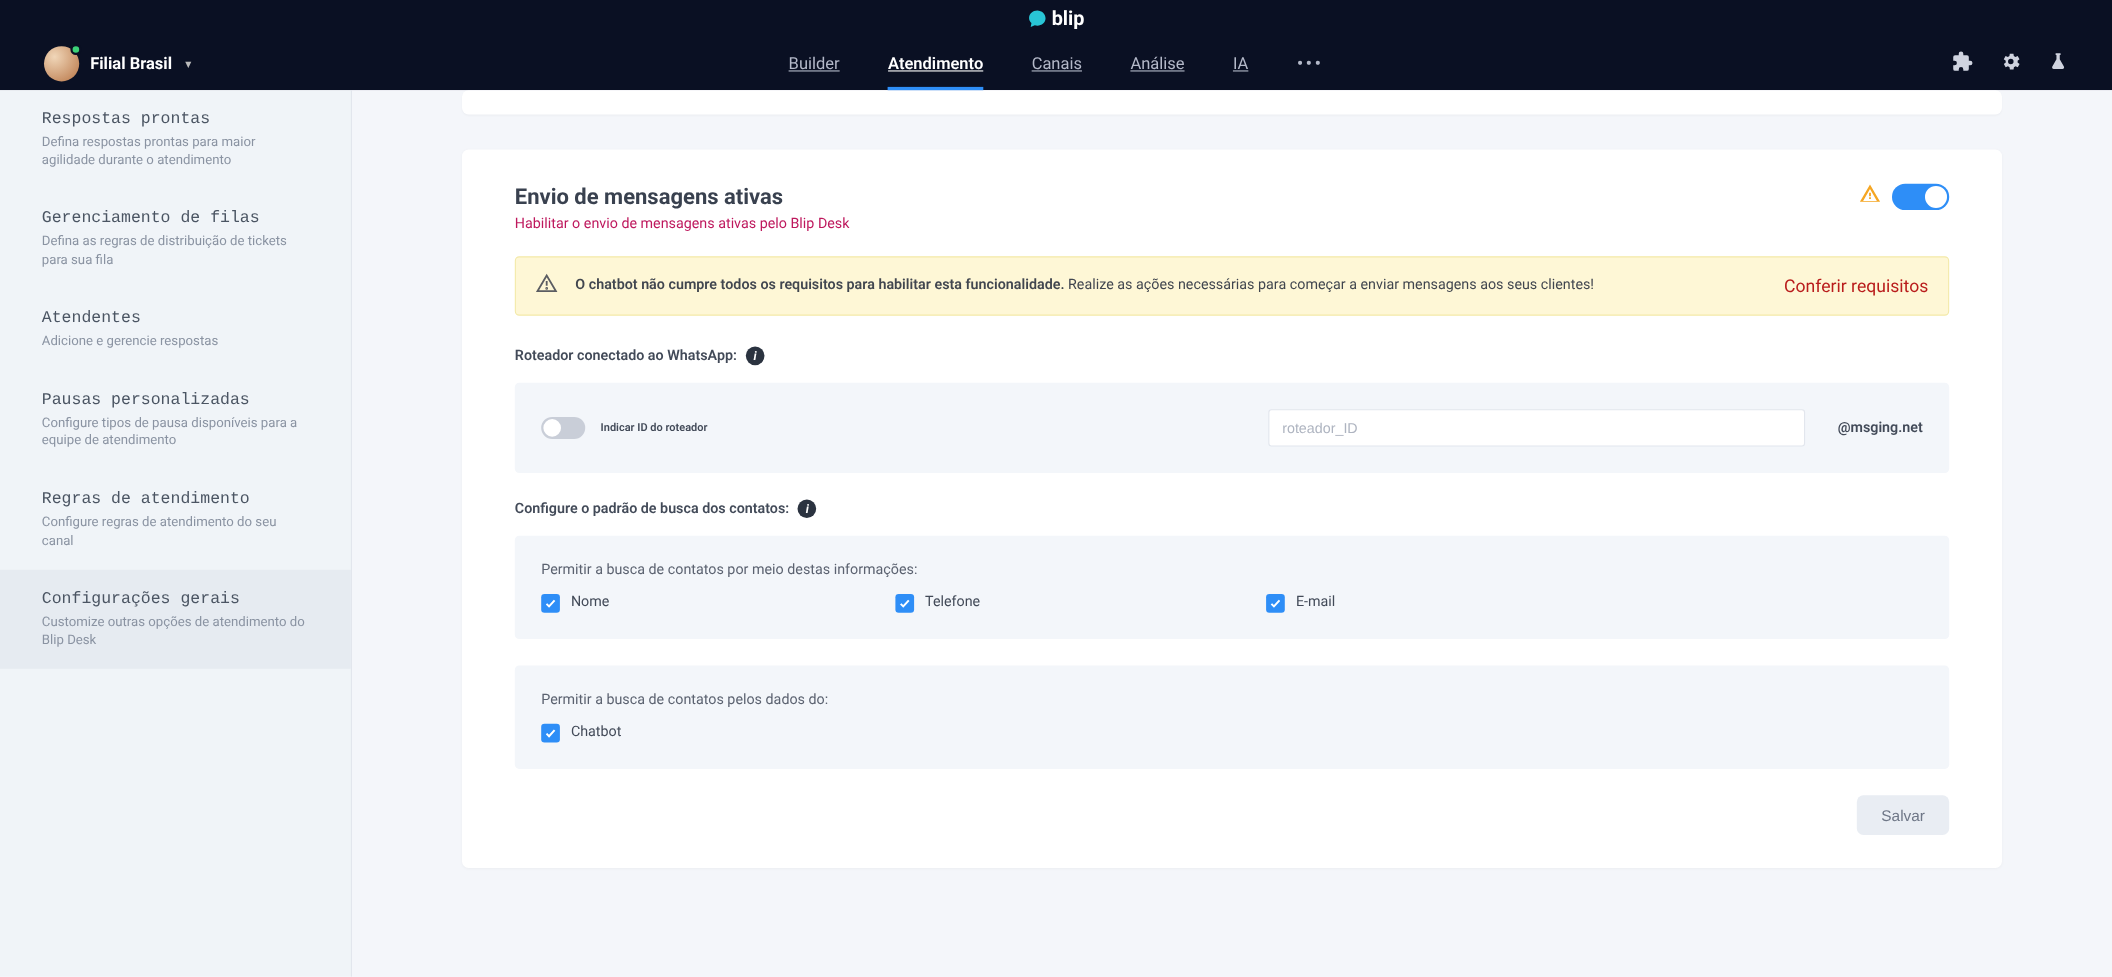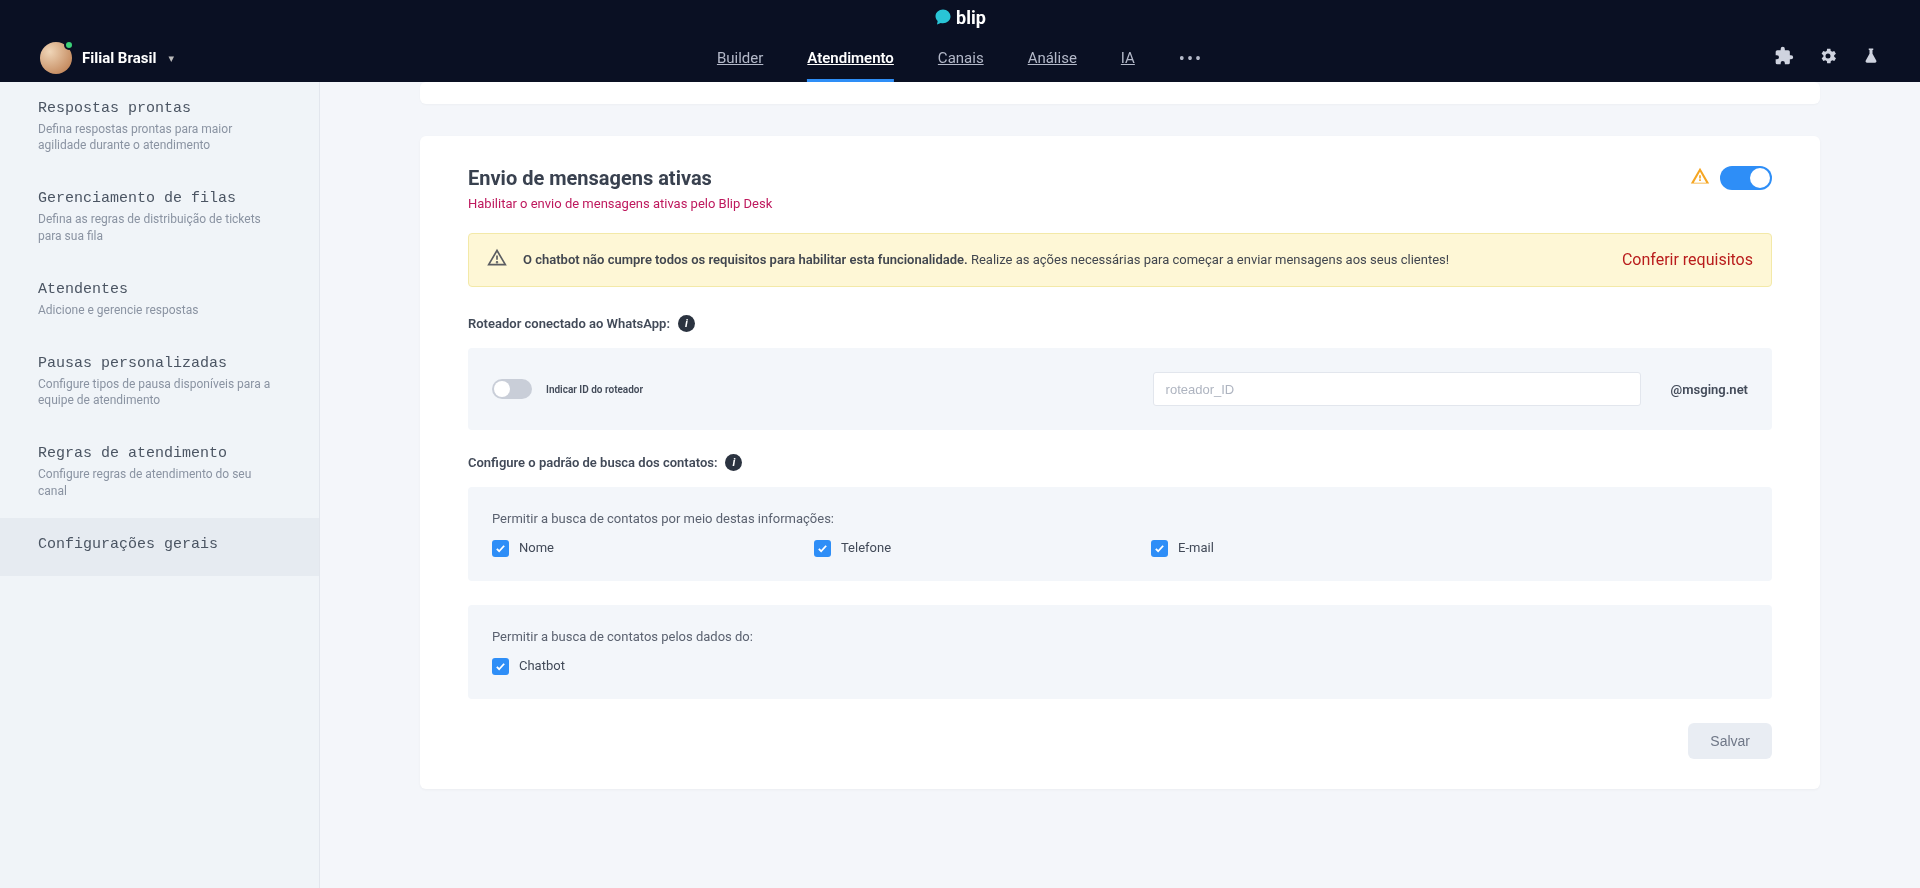--- a/index.html
+++ b/index.html
@@ -389,20 +389,21 @@
     <div class="side-item">
       <div class="side-title">Pausas personalizadas</div>
       <div class="side-desc">Configure tipos de pausa disponíveis para a equipe de atendimento</div>
     </div>
     <div class="side-item">
       <div class="side-title">Regras de atendimento</div>
       <div class="side-desc">Configure regras de atendimento do seu canal</div>
     </div>
     <div class="side-item active">
       <div class="side-title">Configurações gerais</div>
+      <div class="side-desc">Customize outras opções de atendimento do Blip Desk</div>
     </div>
   </div>
 
   <div class="main">
     <div class="blank-card"></div>
 
     <div class="card">
       <div class="card-header-row">
         <div>
           <div class="card-title">Envio de mensagens ativas</div>

